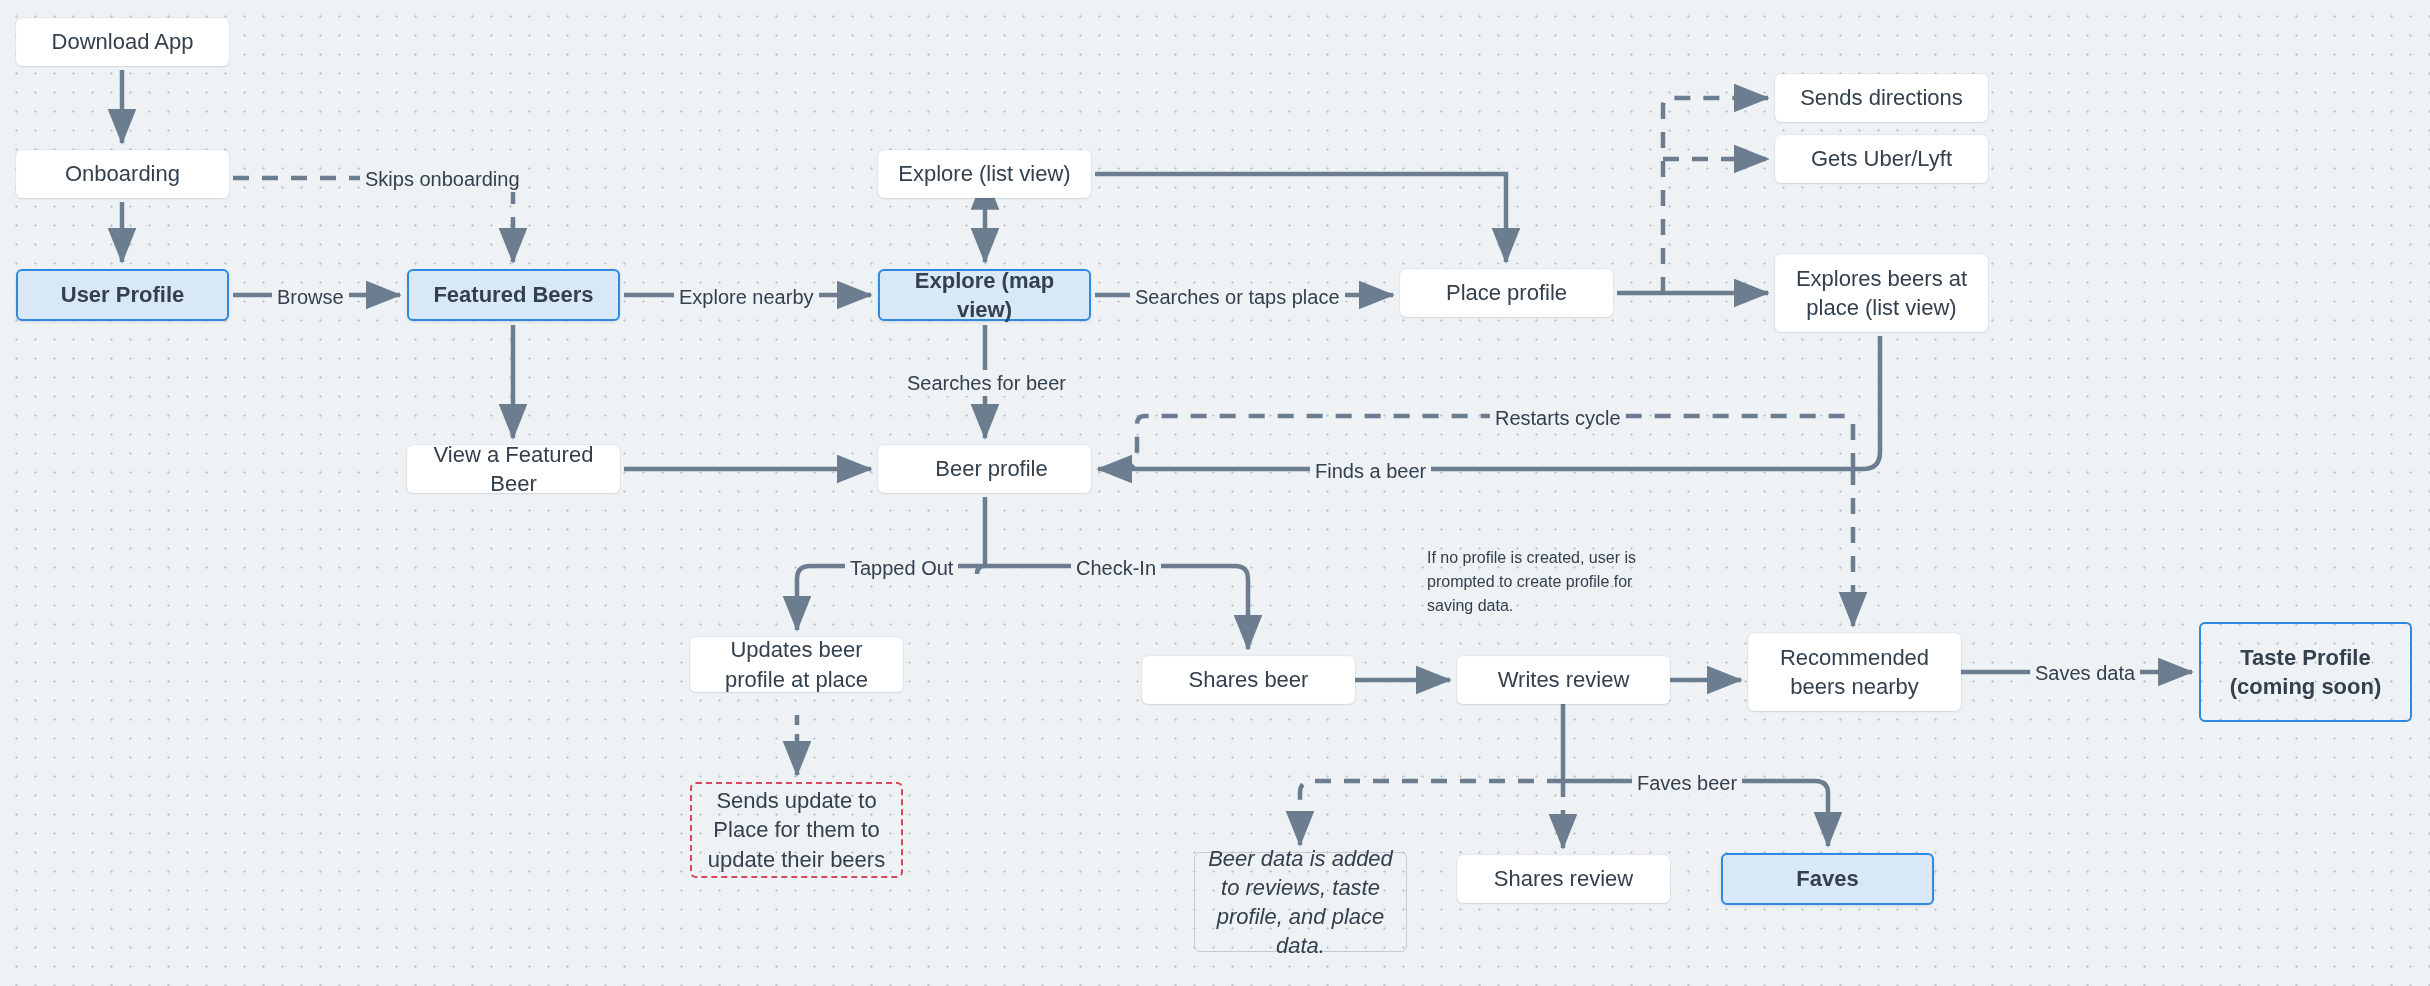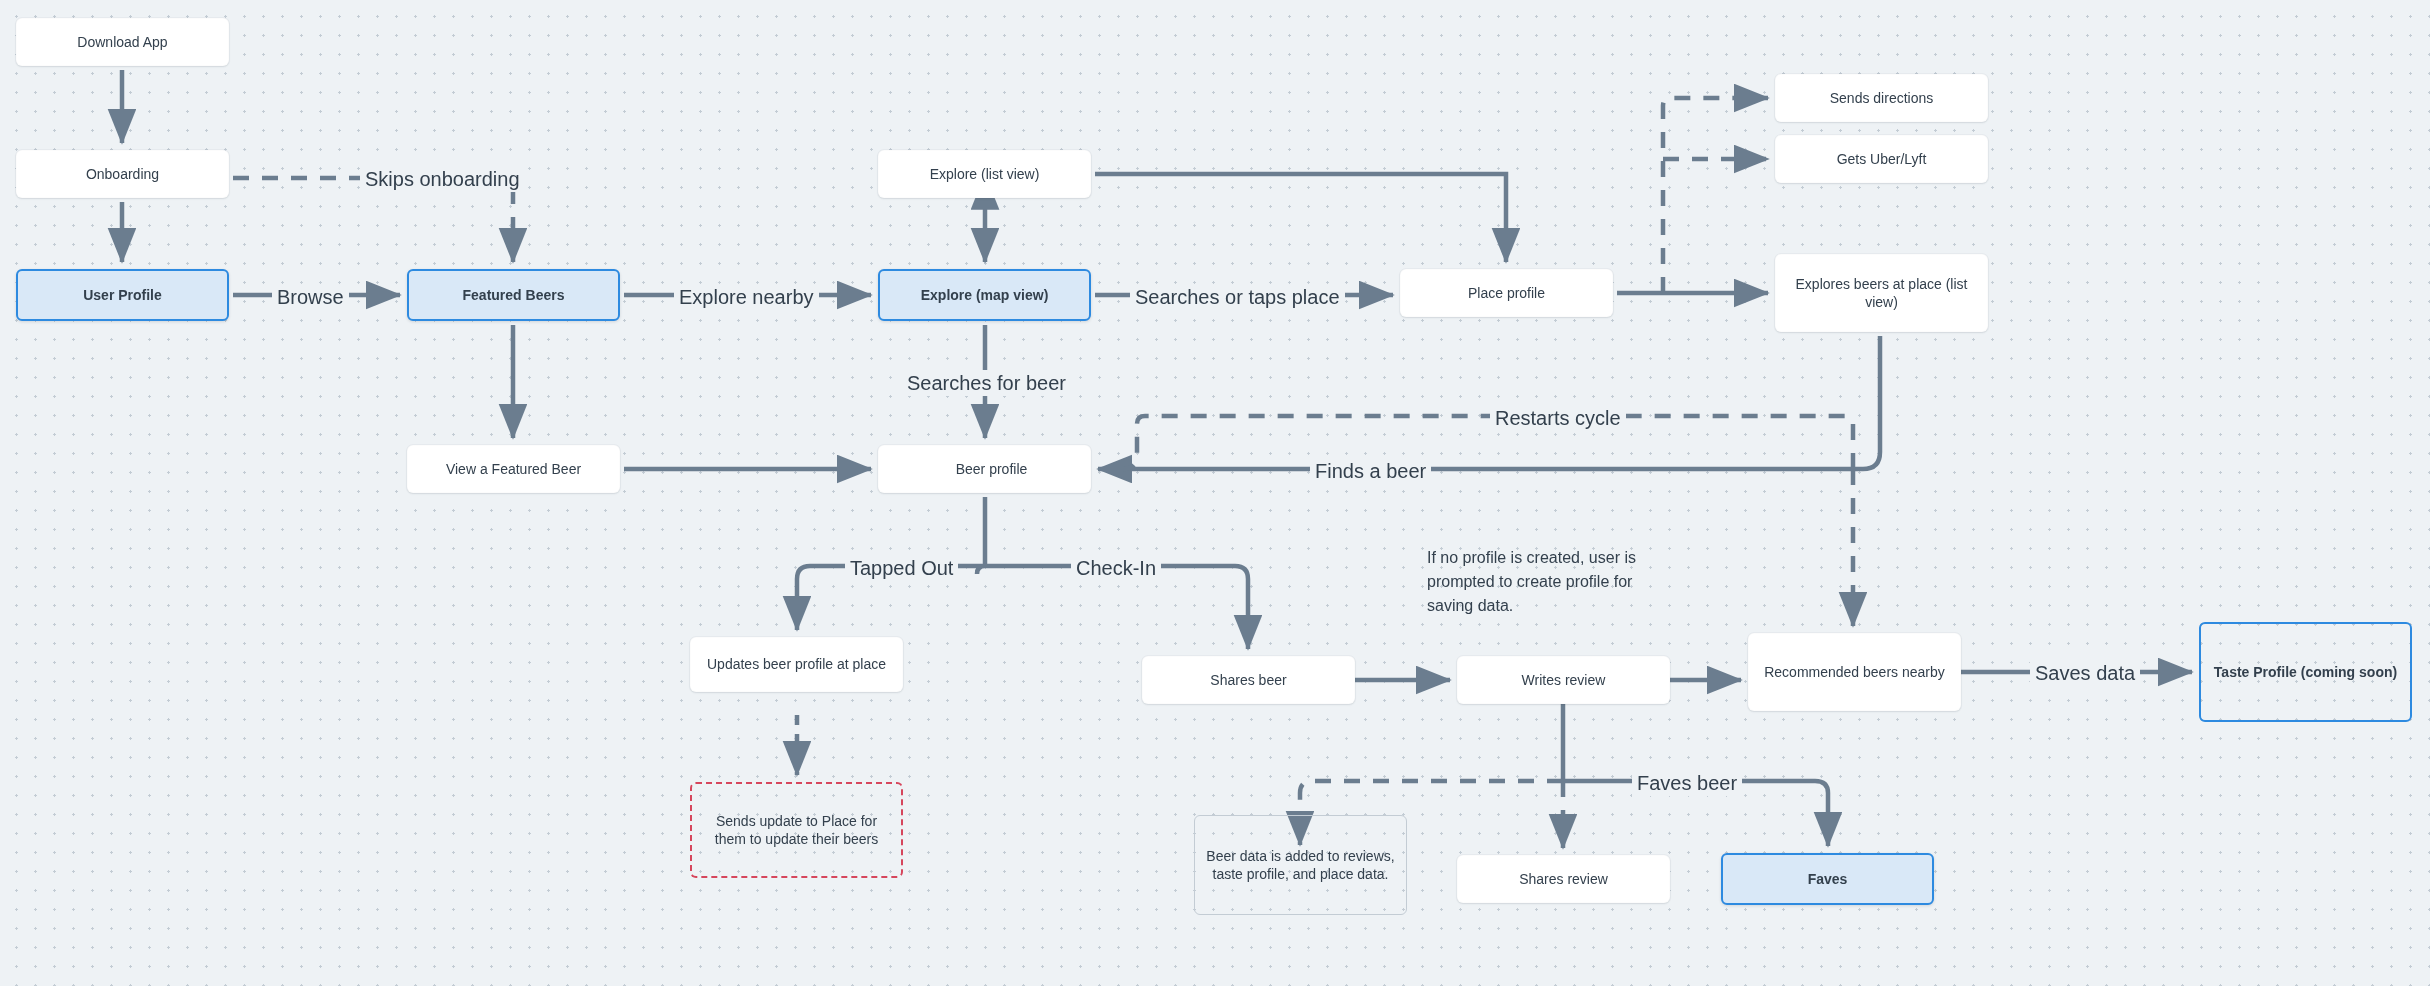--- a/index.html
+++ b/index.html
@@ -28,21 +28,21 @@
   }
   .node {
     position: absolute;
     box-sizing: border-box;
     display: flex;
     align-items: center;
     justify-content: center;
     text-align: center;
     border-radius: 6px;
     color: #33404d;
-    font-size: 14px;
+    font-size: 22px;
     line-height: 1.32;
     padding: 6px 10px;
     z-index: 5;
   }
   .node.plain {
     background: #ffffff;
     border: 1px solid rgba(0,0,0,0.01);
     box-shadow: 0 1px 2px rgba(32,45,60,0.10), 0 0 0 1px rgba(32,45,60,0.03);
   }
   .node.highlight {
@@ -170,21 +170,21 @@
   <div class="node plain" style="left:1400px;top:269px;width:213px;height:48px;">Place profile</div>
   <div class="node plain" style="left:1775px;top:74px;width:213px;height:48px;">Sends directions</div>
   <div class="node plain" style="left:1775px;top:135px;width:213px;height:48px;">Gets Uber/Lyft</div>
   <div class="node plain" style="left:1775px;top:254px;width:213px;height:78px;">Explores beers at place (list view)</div>
   <div class="node plain" style="left:690px;top:637px;width:213px;height:55px;">Updates beer profile at place</div>
   <div class="node outline-red" style="left:690px;top:782px;width:213px;height:96px;">Sends update to Place for them to update their beers</div>
   <div class="node plain" style="left:1142px;top:656px;width:213px;height:48px;">Shares beer</div>
   <div class="node plain" style="left:1457px;top:656px;width:213px;height:48px;">Writes review</div>
   <div class="node plain" style="left:1748px;top:633px;width:213px;height:78px;">Recommended beers nearby</div>
   <div class="node outline-blue" style="left:2199px;top:622px;width:213px;height:100px;">Taste Profile (coming soon)</div>
-  <div class="node outline-gray" style="left:1194px;top:815px;width:213px;height:100px;">Beer data is added to reviews, taste profile, and place data.</div>
+  <div class="node outline-gray" style="left:1194px;top:852px;width:213px;height:100px;font-style:italic;">Beer data is added to reviews, taste profile, and place data.</div>
   <div class="node plain" style="left:1457px;top:855px;width:213px;height:48px;">Shares review</div>
   <div class="node highlight" style="left:1721px;top:853px;width:213px;height:52px;">Faves</div>
 
   <div class="edge-label" style="left:360px;top:166px;">Skips onboarding</div>
   <div class="edge-label" style="left:272px;top:284px;">Browse</div>
   <div class="edge-label" style="left:674px;top:284px;">Explore nearby</div>
   <div class="edge-label" style="left:1130px;top:284px;">Searches or taps place</div>
   <div class="edge-label" style="left:902px;top:370px;">Searches for beer</div>
   <div class="edge-label" style="left:1490px;top:405px;">Restarts cycle</div>
   <div class="edge-label" style="left:1310px;top:458px;">Finds a beer</div>

